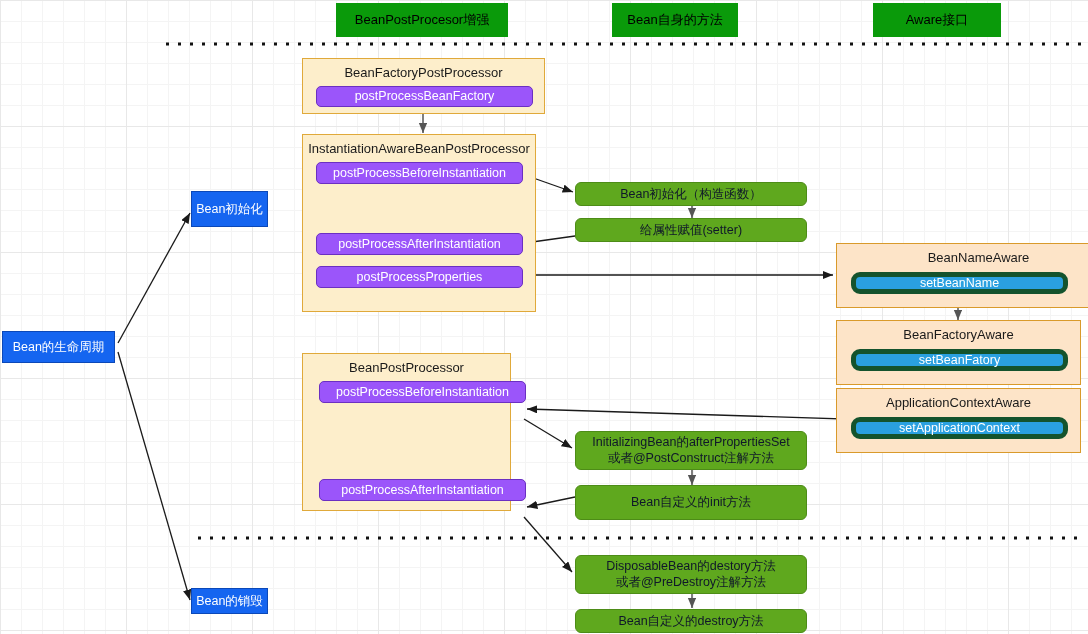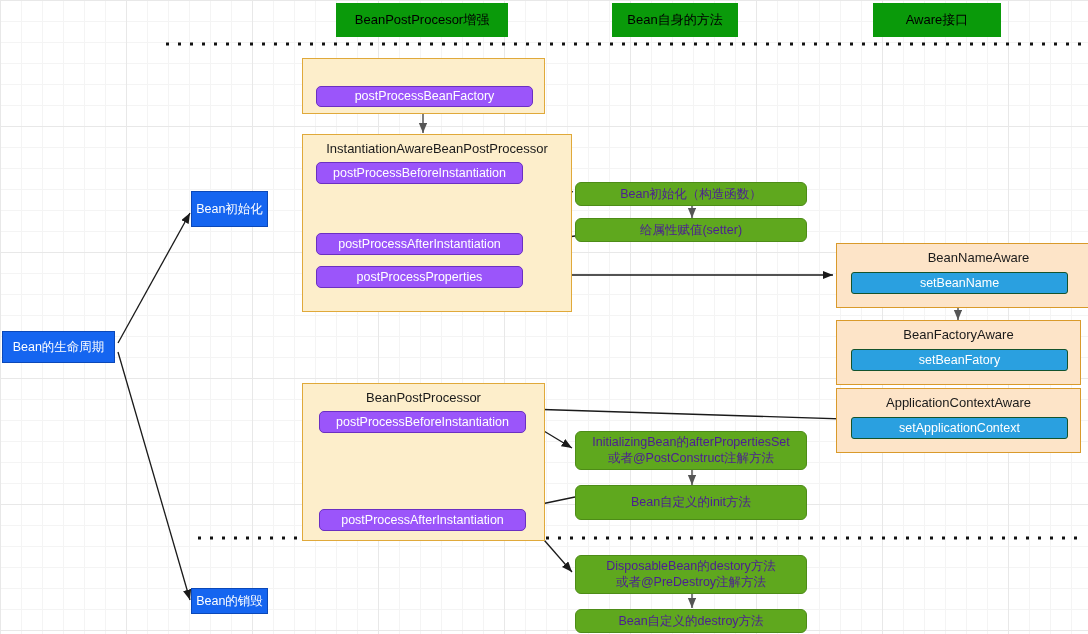--- a/index.html
+++ b/index.html
@@ -50,21 +50,21 @@
     background: #1565f0;
     border: 1px solid #0b48b8;
     color: #ffffff;
     font-size: 12.5px;
   }
   
   .green {
     background: #5fa81e;
     border: 1px solid #4d8c17;
     border-radius: 6px;
-    color: #4c1d95;
+    color: #0f172a;
     font-size: 12.5px;
   }
   
   .grp {
     background: #fdeecb;
     border: 1px solid #e0a93a;
     display: block;
   }
   .grp-title {
     position: absolute;
@@ -84,22 +84,22 @@
   .purple {
     background: #9b55fa;
     border: 1px solid #6b2fc2;
     border-radius: 5px;
     color: #ffffff;
     font-size: 12.5px;
   }
   
   .bluepill {
     background: #2aa0e0;
-    border: 1px solid #14532d;
-    border-radius: 3px;
+    border: 5px solid #14532d;
+    border-radius: 9px;
     color: #ffffff;
     font-size: 12.5px;
   }
   .two-line { line-height: 1.22; }
 </style>
 </head>
 <body>
 
 <div id="canvas">
 
@@ -159,39 +159,40 @@
     <span>Bean的生命周期</span>
   </div>
   <div class="node blue" style="left:191px; top:191px; width:77px; height:36px;">
     <span>Bean初始化</span>
   </div>
   <div class="node blue" style="left:191px; top:588px; width:77px; height:26px;">
     <span>Bean的销毁</span>
   </div>
 
   <div class="node grp" style="left:302px; top:58px; width:243px; height:56px;">
+    <div class="grp-title" style="top:6px;">BeanFactoryPostProcessor</div>
     <div class="node purple" style="left:13px; top:27px; width:217px; height:21px;align-items:center;">
       <span>postProcessBeanFactory</span>
     </div>
   </div>
 
-  <div class="node grp" style="left:302px; top:134px; width:270px; height:178px;padding-left:43px;">
+  <div class="node grp" style="left:302px; top:134px; width:234px; height:178px;padding-left:43px;">
     <div class="grp-title" style="top:6px;">InstantiationAwareBeanPostProcessor</div>
     <div class="node purple" style="left:13px; top:27px; width:207px; height:22px;">
       <span>postProcessBeforeInstantiation</span>
     </div>
     <div class="node purple" style="left:13px; top:98px; width:207px; height:22px;">
       <span>postProcessAfterInstantiation</span>
     </div>
     <div class="node purple" style="left:13px; top:131px; width:207px; height:22px;">
       <span>postProcessProperties</span>
     </div>
   </div>
 
-  <div class="node grp" style="left:302px; top:383px; width:243px; height:158px;">
+  <div class="node grp" style="left:302px; top:353px; width:209px; height:158px;">
     <div class="grp-title" style="top:6px;">BeanPostProcessor</div>
     <div class="node purple" style="left:16px; top:27px; width:207px; height:22px;">
       <span>postProcessBeforeInstantiation</span>
     </div>
     <div class="node purple" style="left:16px; top:125px; width:207px; height:22px;">
       <span>postProcessAfterInstantiation</span>
     </div>
   </div>
 
   <div class="node green" style="left:575px; top:182px; width:232px; height:24px;">

